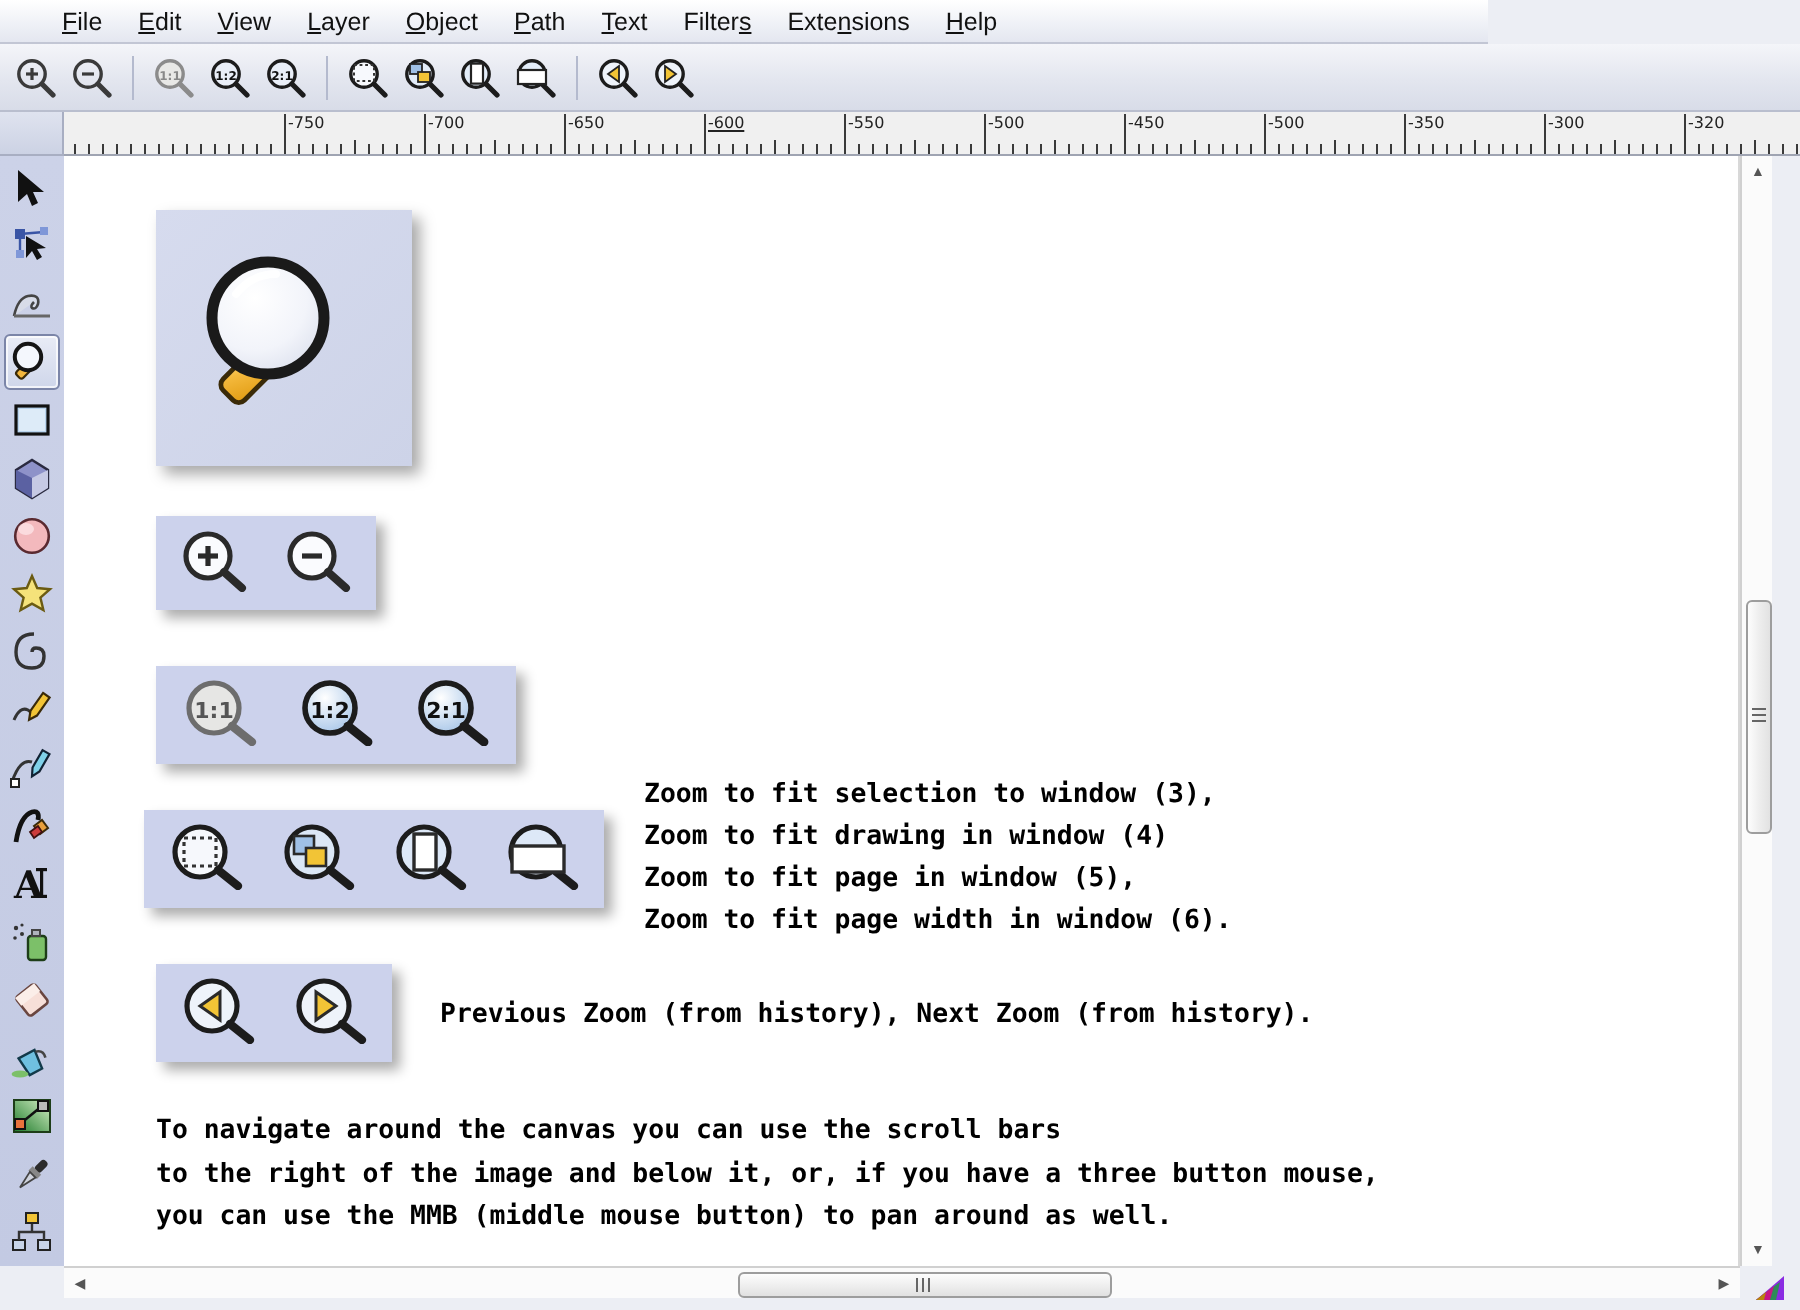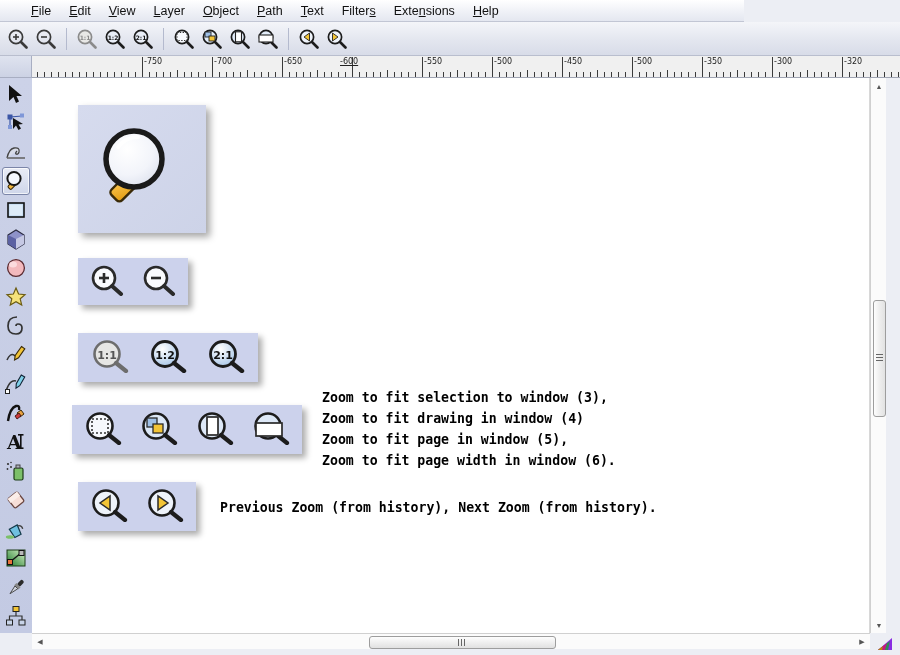--- a/index.html
+++ b/index.html
@@ -301,21 +301,21 @@
       <div class="hr-tick" style="left: 257px; height: 5px;"></div>
       <div class="hr-tick" style="left: 264px; height: 5px;"></div>
       <div class="hr-tick" style="left: 271px; height: 5px;"></div>
       <div class="hr-tick" style="left: 278px; height: 5px;"></div>
       <div class="hr-tick" style="left: 285px; height: 7px;"></div>
       <div class="hr-tick" style="left: 292px; height: 5px;"></div>
       <div class="hr-tick" style="left: 299px; height: 5px;"></div>
       <div class="hr-tick" style="left: 306px; height: 5px;"></div>
       <div class="hr-tick" style="left: 313px; height: 5px;"></div>
       <div class="hr-tick" style="left: 320px; height: 20px;"></div>
-      <div class="hr-lab" style="left: 308px; text-decoration: underline;">-600</div>
+      <div class="hr-lab" style="left: 322px; text-decoration: underline;">-600</div>
       <div class="hr-tick" style="left: 327px; height: 5px;"></div>
       <div class="hr-tick" style="left: 334px; height: 5px;"></div>
       <div class="hr-tick" style="left: 341px; height: 5px;"></div>
       <div class="hr-tick" style="left: 348px; height: 5px;"></div>
       <div class="hr-tick" style="left: 355px; height: 7px;"></div>
       <div class="hr-tick" style="left: 362px; height: 5px;"></div>
       <div class="hr-tick" style="left: 369px; height: 5px;"></div>
       <div class="hr-tick" style="left: 376px; height: 5px;"></div>
       <div class="hr-tick" style="left: 383px; height: 5px;"></div>
       <div class="hr-tick" style="left: 390px; height: 20px;"></div>
@@ -626,20 +626,23 @@
               <svg width="42" height="34" viewBox="0 0 42 34">
                 <circle cx="18" cy="15" r="12.5" fill="#eef3fa" stroke="#1c1c1c" stroke-width="2.6"></circle>
                 <line x1="27" y1="24" x2="37" y2="32" stroke="#1c1c1c" stroke-width="4.2" stroke-linecap="round"></line>
                 <polygon points="14,8 14,22 24,15" fill="#f2c436" stroke="#2a2a2a" stroke-width="1.5"></polygon>
               </svg>
             </span>
           </div>
           <div class="rowtext" style="left:142px; top:15px;">Previous Zoom (from history), Next Zoom (from history).</div>
         </div>
 
+        <div class="para">To navigate around the canvas you can use the scroll bars
+to the right of the image and below it, or, if you have a three button mouse,
+you can use the MMB (middle mouse button) to pan around as well.</div>
 
       </div>
     </div>
   </div>
 
   <div class="vscroll">
     <div class="sb-arrow" style="top:0;left:0;">▲</div>
     <div class="vthumb">
       <span class="grip-v"></span>
     </div>

